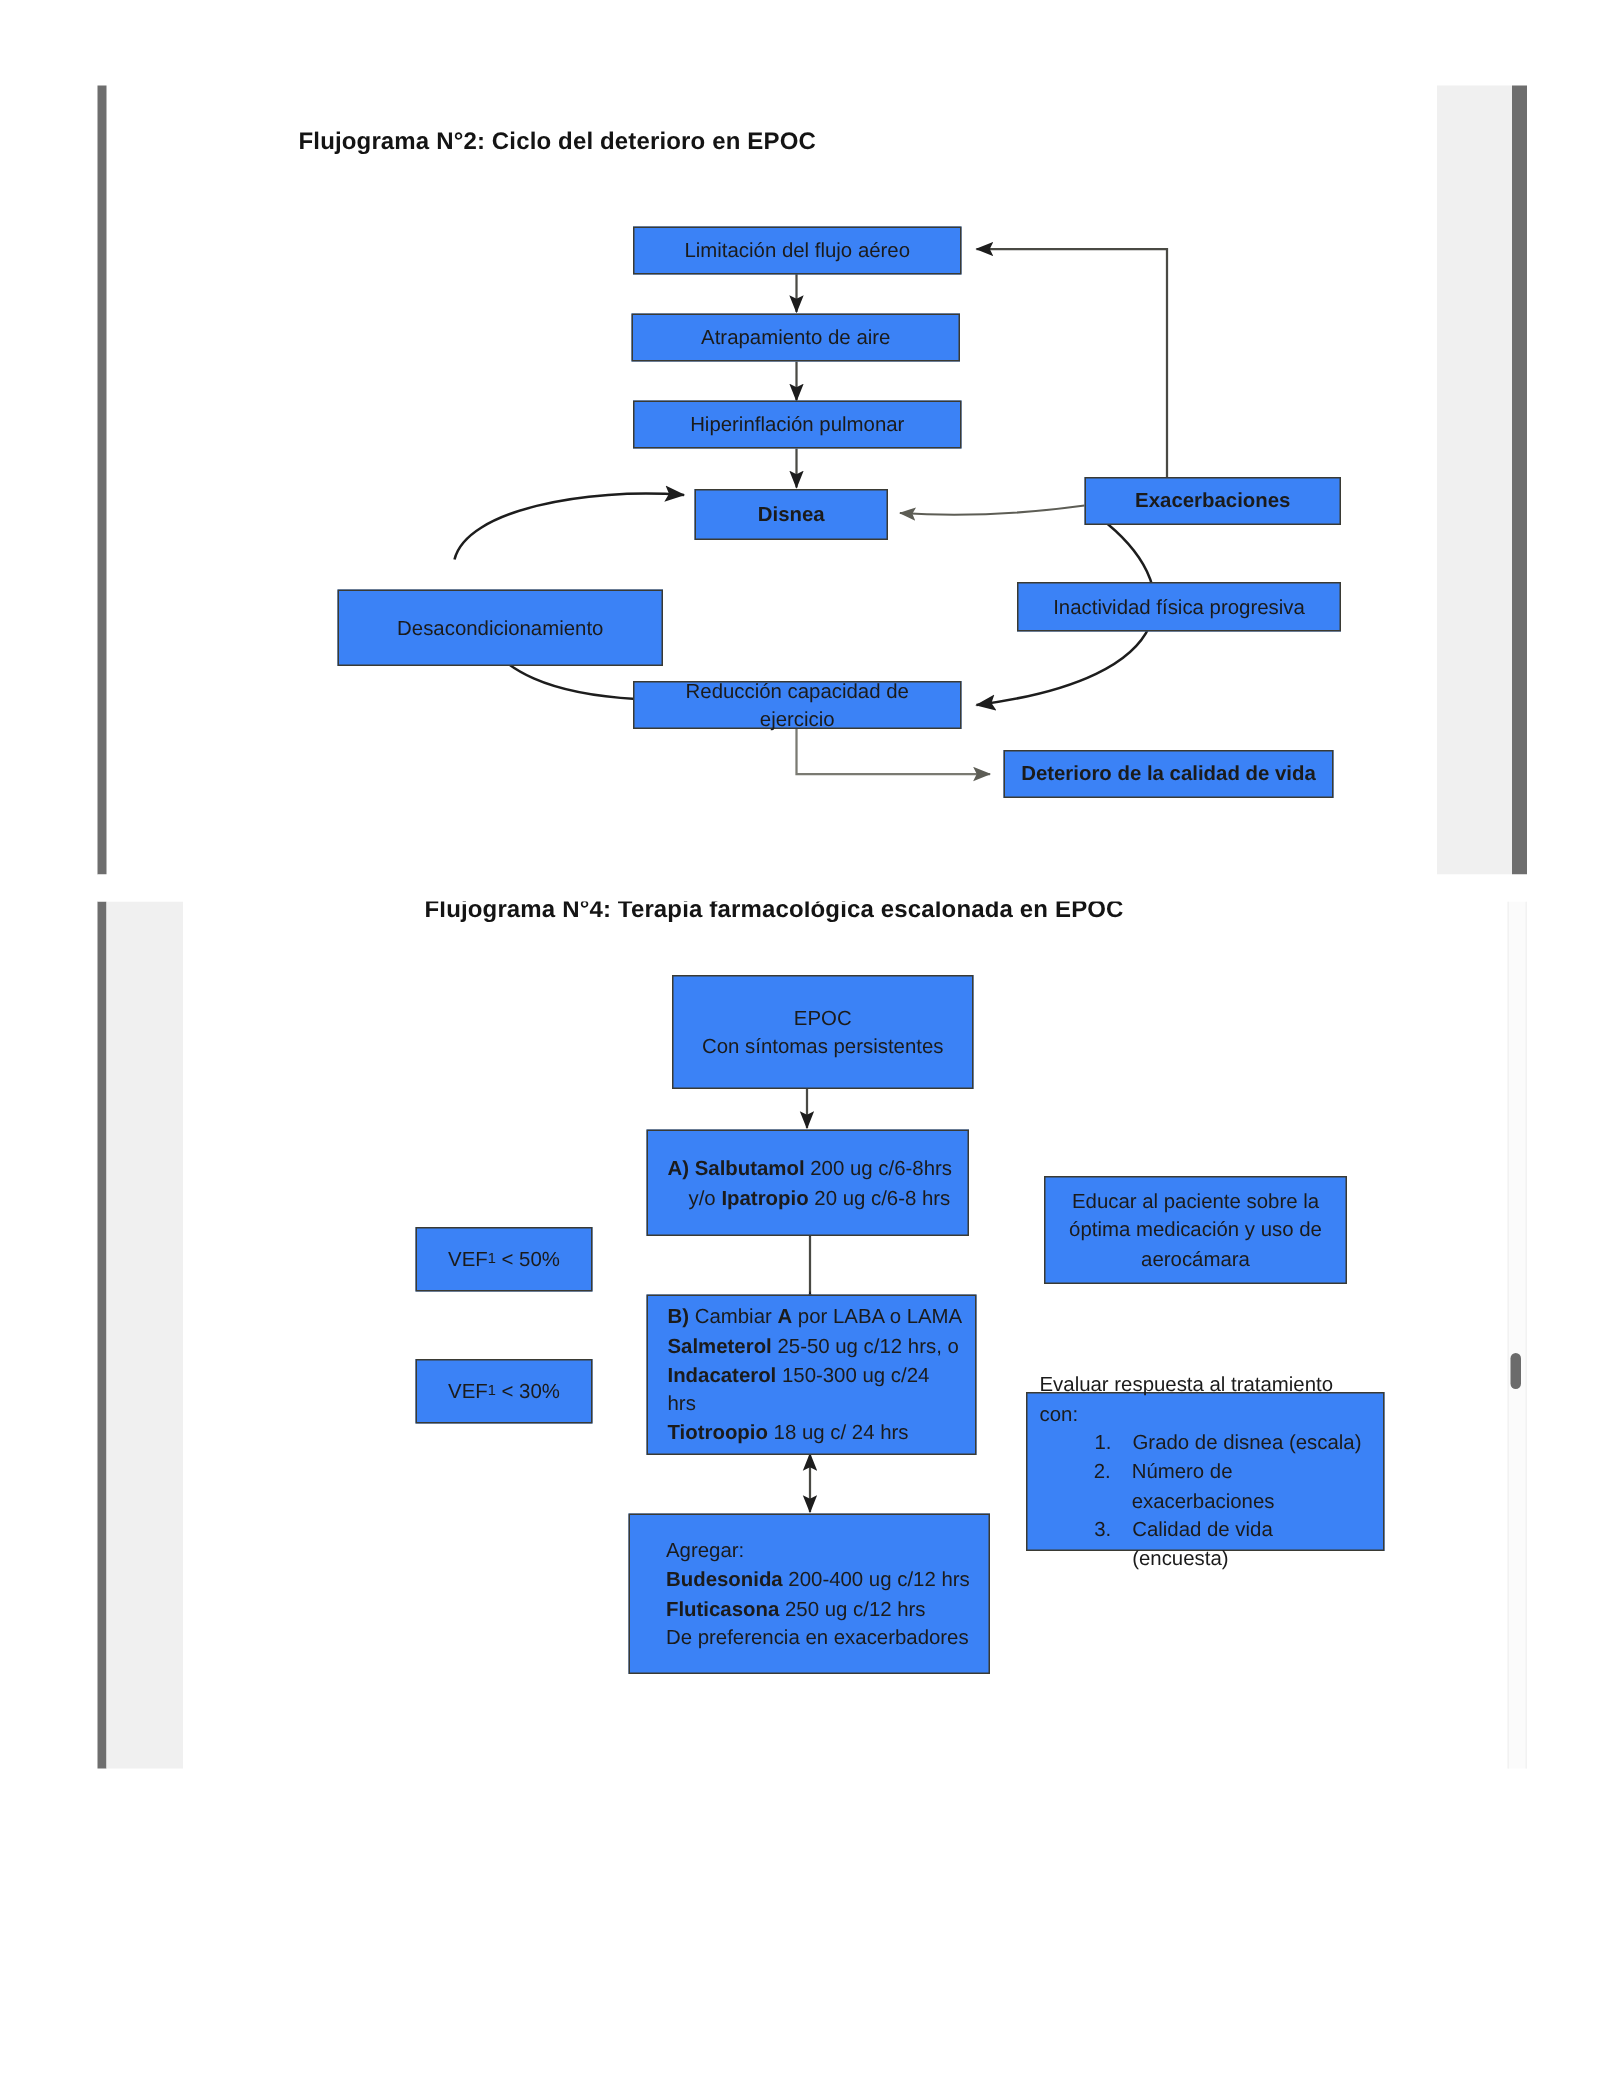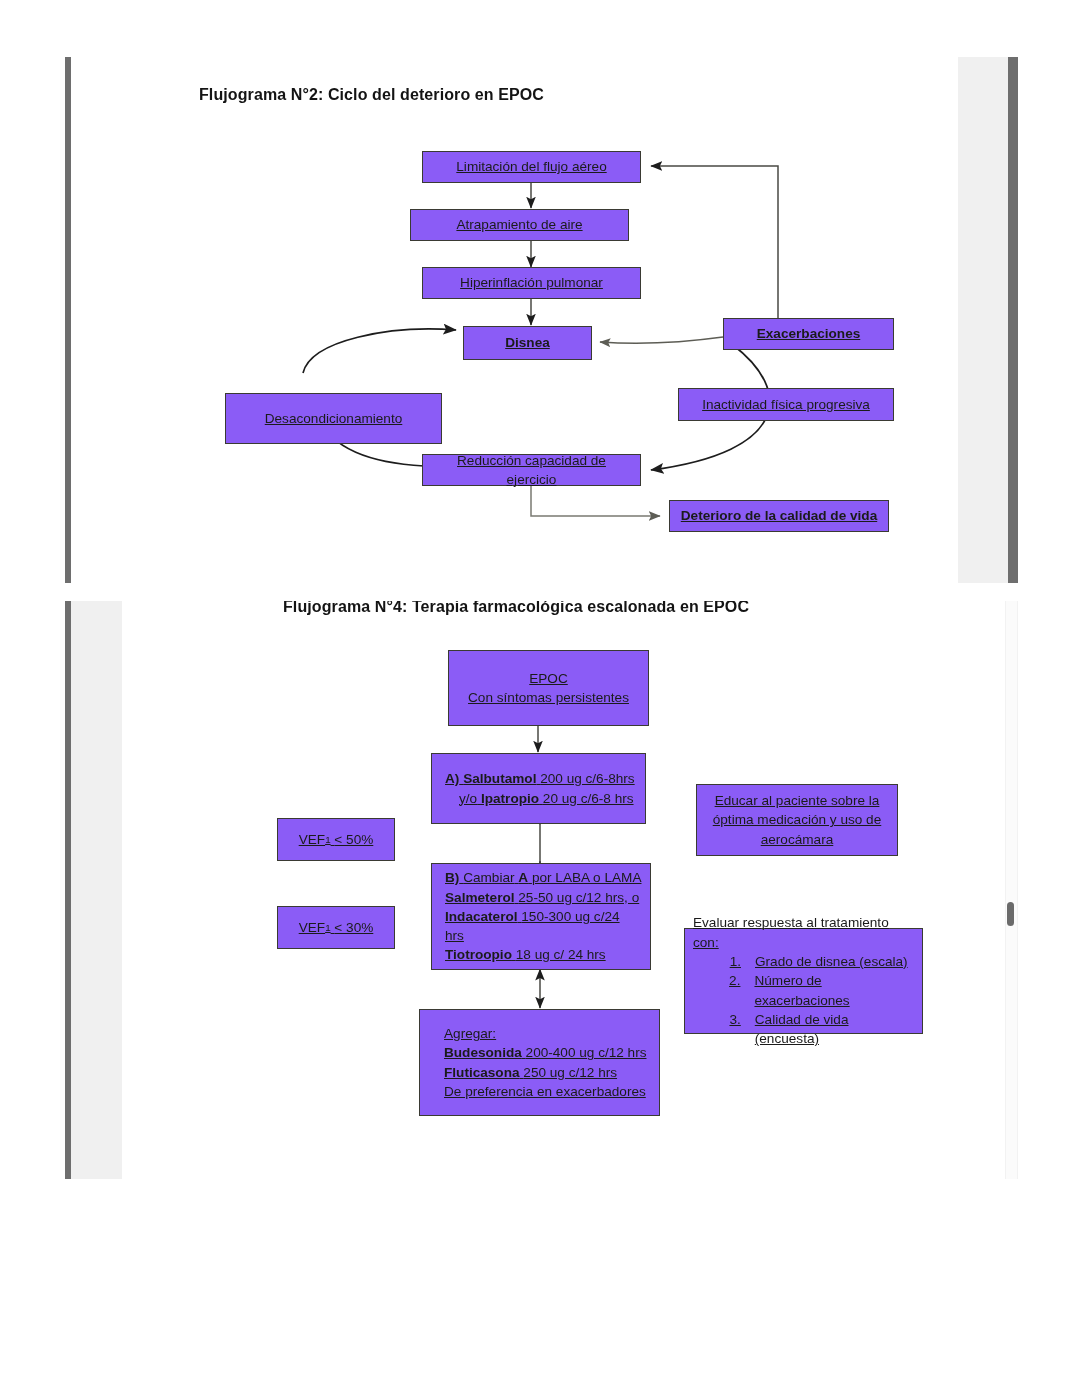--- a/index.html
+++ b/index.html
@@ -28,25 +28,24 @@
   #page2-scroll{left:1005px;top:601px;width:11px;height:578px;}
   #page2-thumb{left:1007px;top:902px;width:7px;height:24px;}
 
   
   .fignum{
     position:absolute;font-weight:bold;font-size:16px;letter-spacing:.1px;
     color:#141414;white-space:nowrap;
   }
   .node{
     position:absolute;box-sizing:border-box;
-    background:#8b5cf6;border:1.6px solid #3a3a33;
+    background:#3b82f6;border:1.6px solid #3a3a33;
     display:flex;align-items:center;justify-content:center;
     text-align:center;font-size:13.6px;line-height:1.42;color:#1b1b1b;
     padding:2px 8px;
-    text-decoration:underline;
   }
   .node.bold{font-weight:bold;}
   .node.left{justify-content:flex-start;text-align:left;}
   .node .lines{width:100%;}
   .node .b{font-weight:bold;}
   svg.wires{position:absolute;left:0;top:0;overflow:visible;pointer-events:none;}
   sub{font-size:.72em;}
   .ol{margin:0;padding-left:0;list-style:none;}
   .ol li{display:flex;gap:14px;padding-left:34px;}
   .ol li .num{width:14px;text-align:right;}
@@ -86,21 +85,21 @@
 
   <path d="M424,466 C372,463 330,450 316,413" fill="none" stroke="#1d1d1d" stroke-width="1.7" marker-end="url(#ah)"></path>
 
   <path d="M733,345 C792,390 790,452 651,470" fill="none" stroke="#1d1d1d" stroke-width="1.7" marker-end="url(#ah)"></path>
 
   <path d="M531,483 L531,516 L660,516" fill="none" stroke="#7a7a72" stroke-width="1.5" marker-end="url(#ahg)"></path>
 </svg>
 
 <div class="node" style="left:422px;top:151px;width:219px;height:32px;">Limitación del flujo aéreo</div>
 
-<div class="node" style="left:410px;top:209px;width:219px;height:32px;">Atrapamiento de aire</div>
+<div class="node" style="left:421px;top:209px;width:219px;height:32px;">Atrapamiento de aire</div>
 
 <div class="node" style="left:422px;top:267px;width:219px;height:32px;">Hiperinflación pulmonar</div>
 
 <div class="node bold" style="left:463px;top:326px;width:129px;height:34px;">Disnea</div>
 
 <div class="node bold" style="left:723px;top:318px;width:171px;height:32px;">Exacerbaciones</div>
 
 <div class="node" style="left:207px;top:393px;width:217px;height:51px;margin-left:18px;">Desacondicionamiento</div>
 
 <div class="node" style="left:678px;top:388px;width:216px;height:33px;">Inactividad física progresiva</div>

